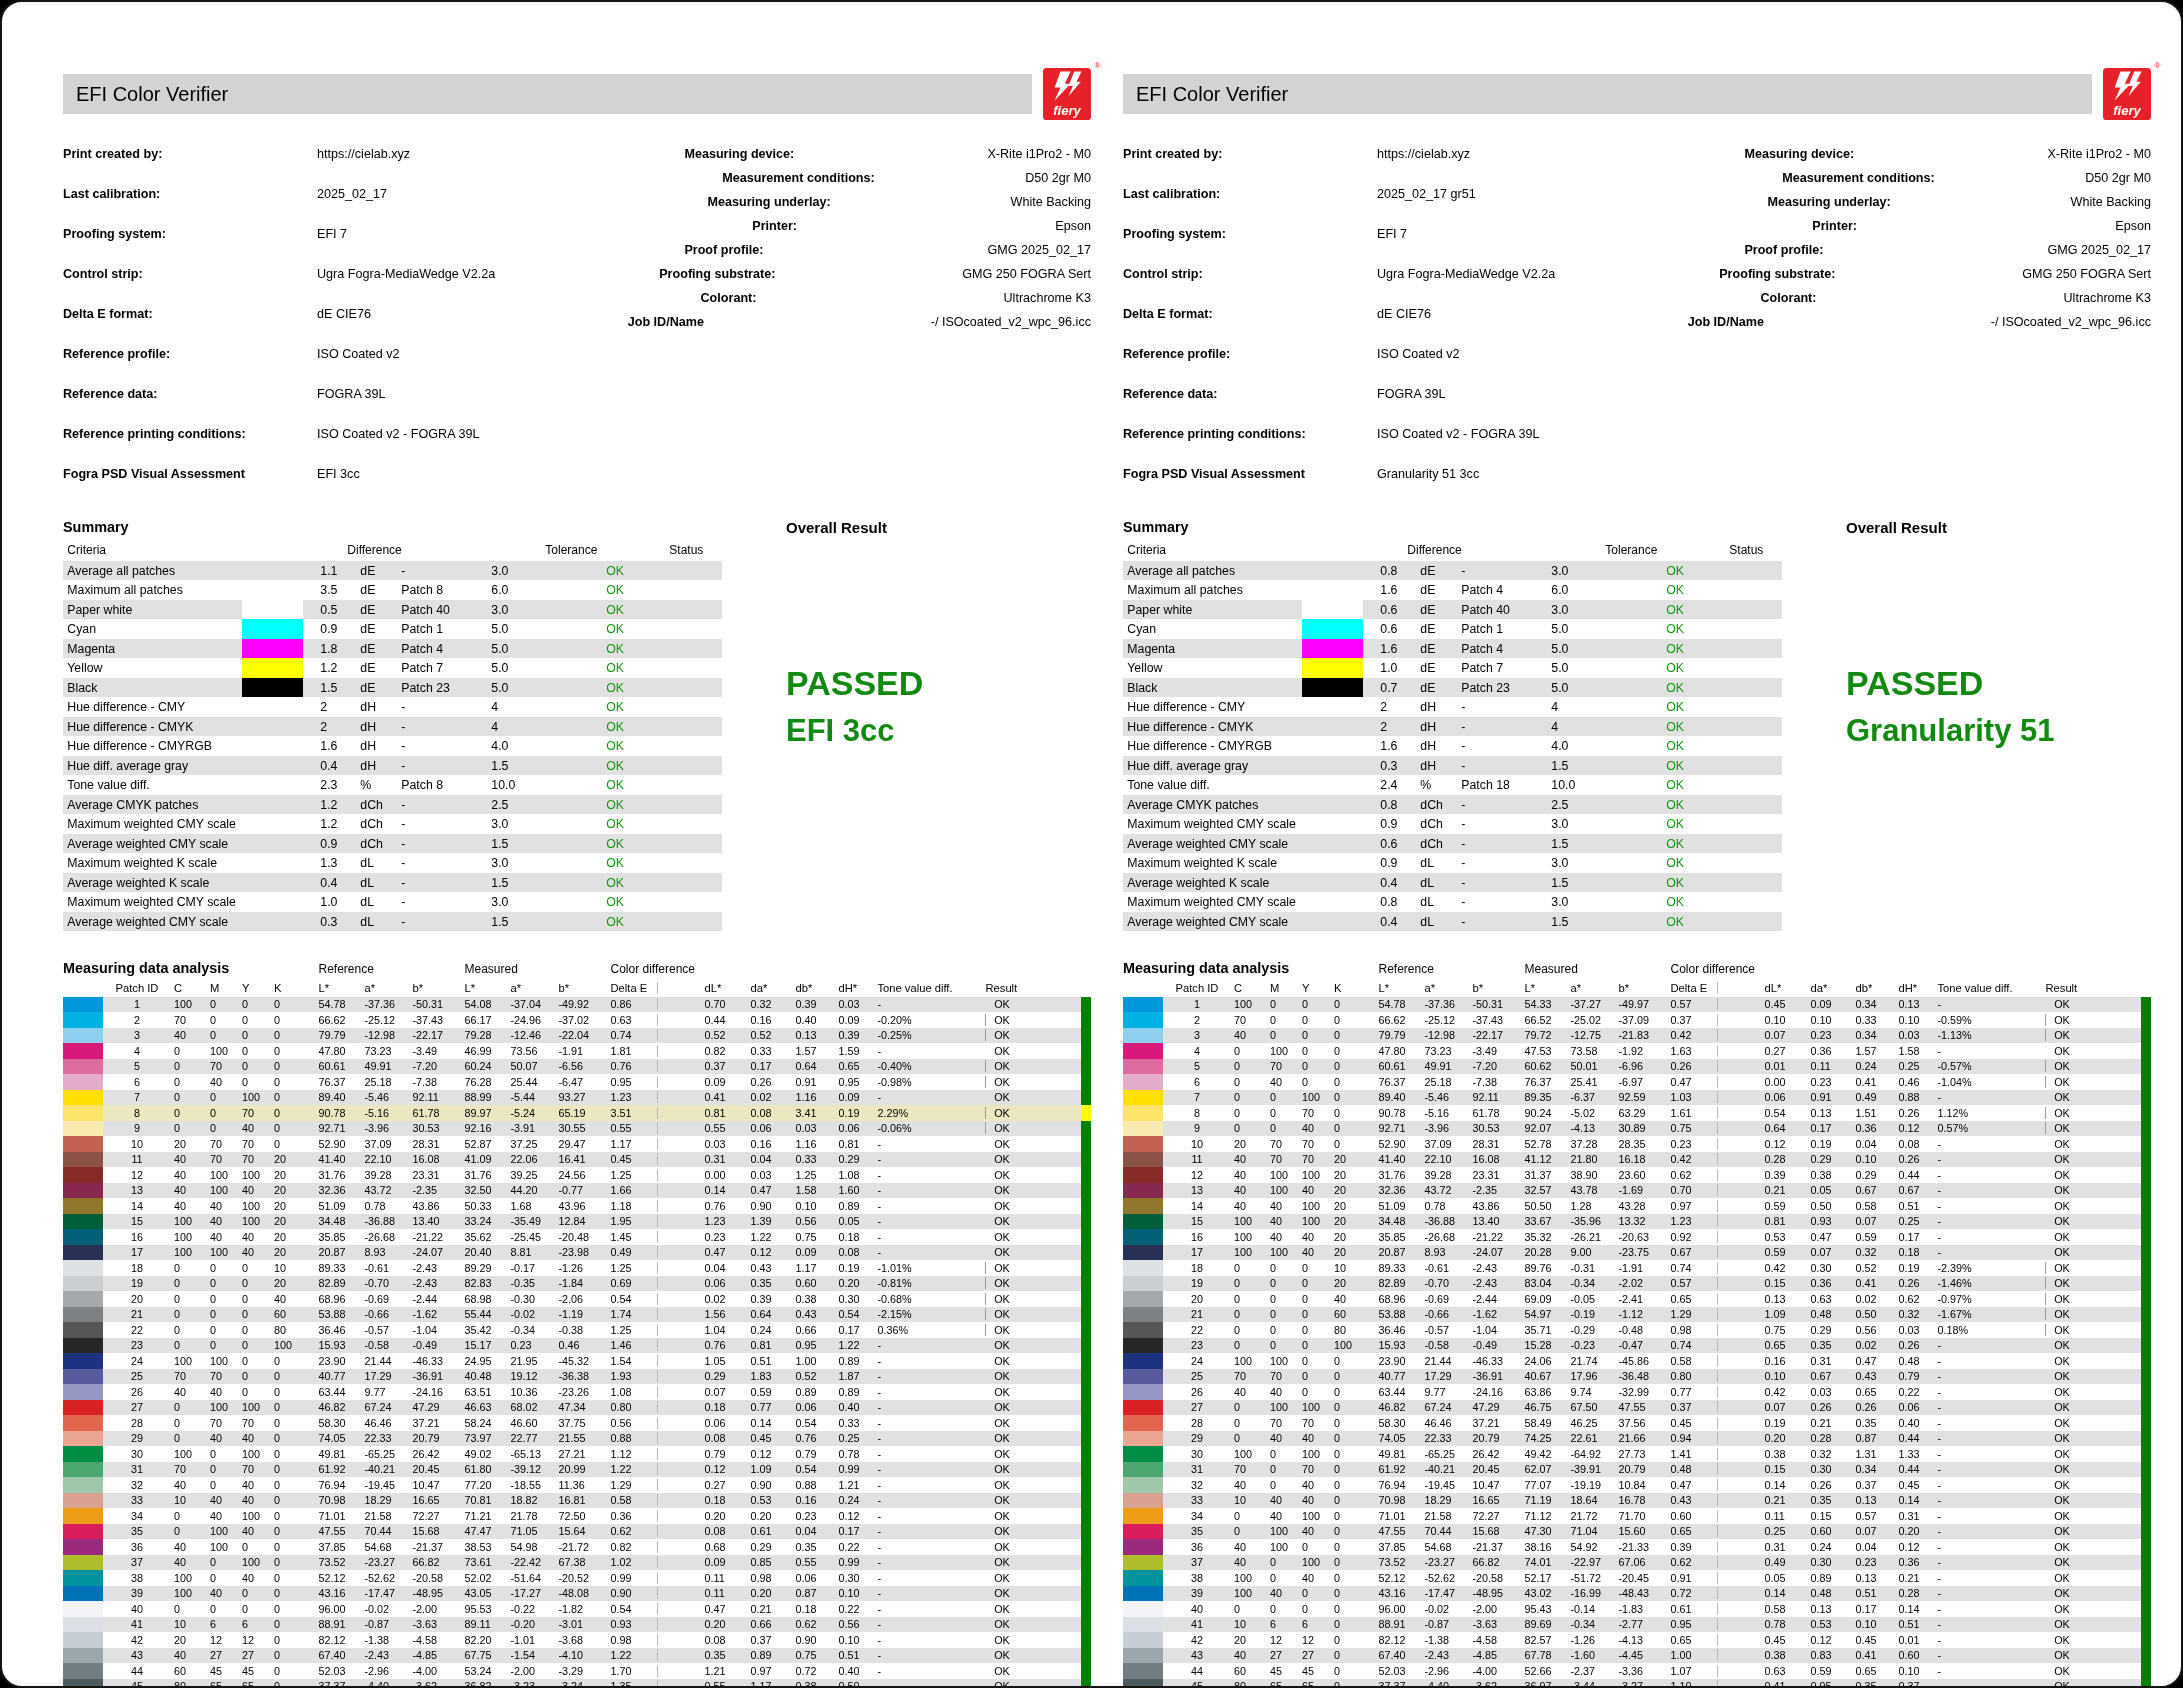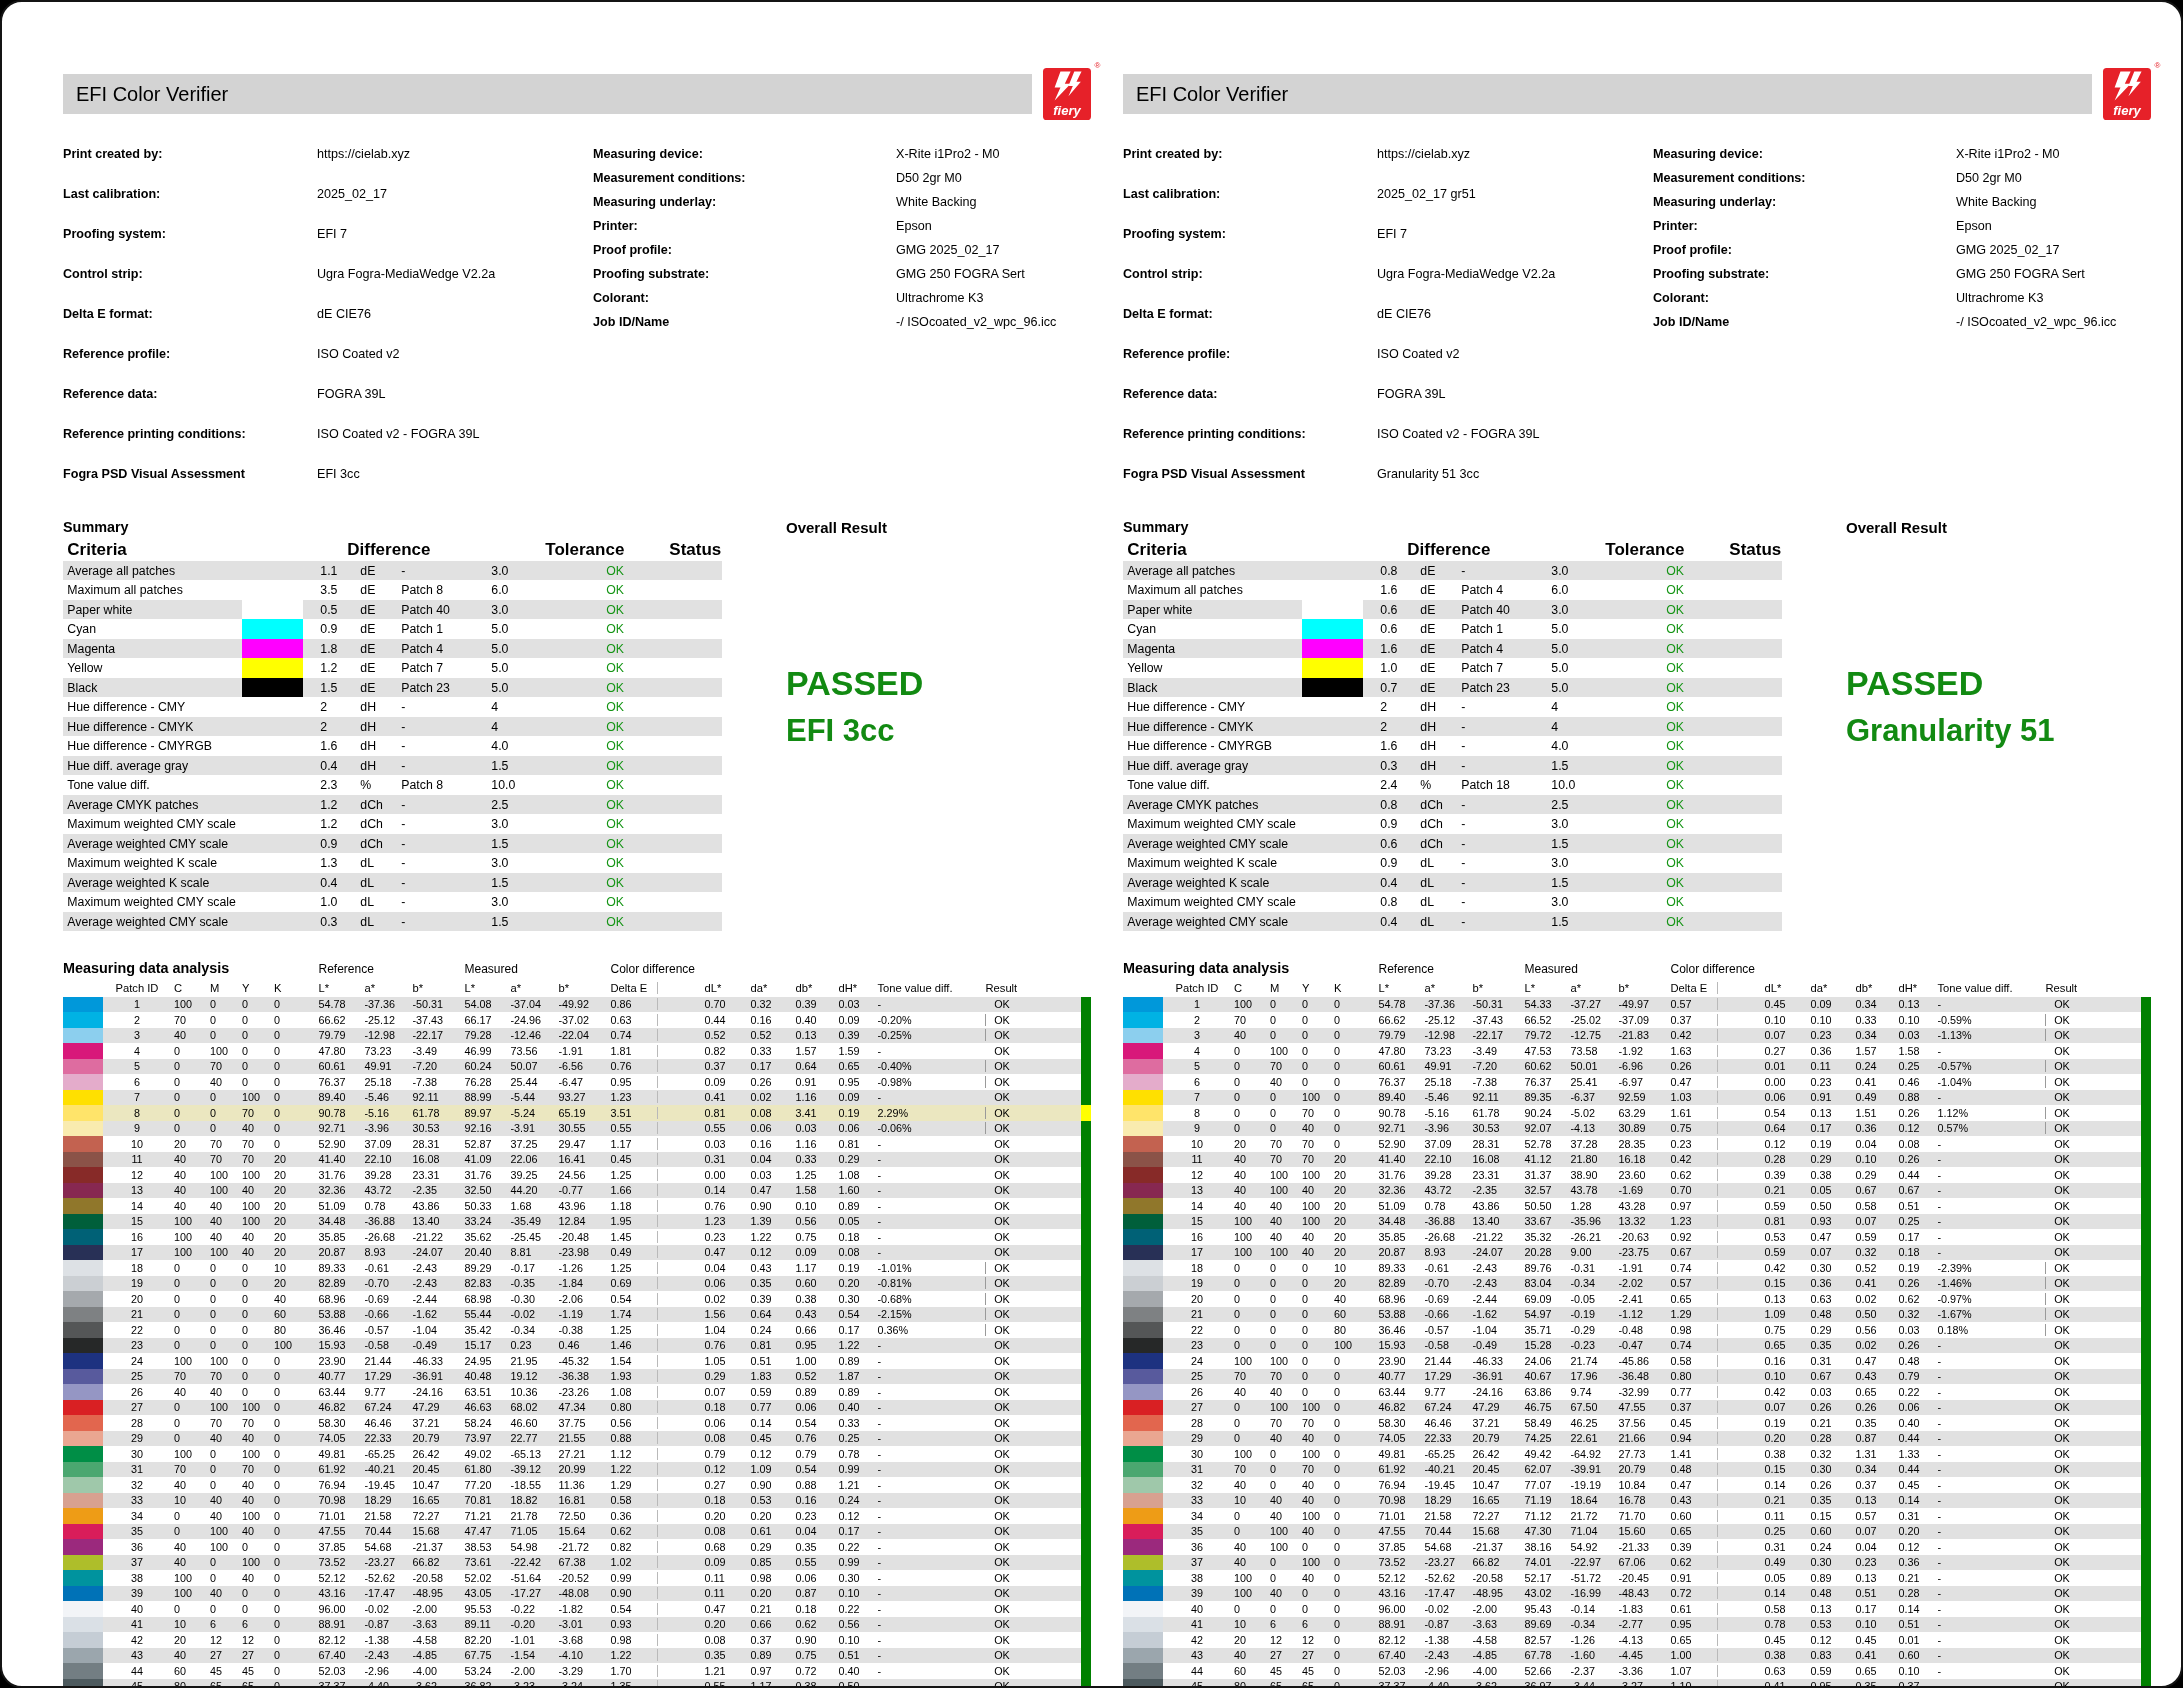--- a/index.html
+++ b/index.html
@@ -15,32 +15,32 @@
   .rep-title{font-size:20px;}
   .fiery-logo{width:48px;height:52px;background:#e62129;border-radius:3.6px;margin-top:-5.8px;position:relative;
               display:flex;flex-direction:column;align-items:center;justify-content:flex-end;flex:0 0 48px;}
   .fiery-logo svg{position:absolute;top:2.2px;left:0;width:100%;height:32px;}
   .fiery-text{color:#fff;font-style:italic;font-weight:bold;font-size:13px;line-height:1;padding-bottom:3.6px;position:relative;}
   .reg{position:absolute;top:-7.2px;right:-9.4px;color:#e62129;font-size:8px;}
 
   
   .meta{display:flex;margin-top:21.7px;}
   .meta-col{display:flex;flex-direction:column;}
-  .col1{width:530px;gap:16px;} .col2{width:498px;}
+  .col1{width:530px;gap:16px;} .col2{width:498px;align-items:flex-end;}
   .meta-row{display:grid;height:24px;align-items:center;font-size:12.6px;}
   .col1 .meta-row{grid-template-columns:254px 1fr;}
   .col2 .meta-row{grid-template-columns:303px 1fr;}
   .m-label{font-weight:bold;}
 
   
   .summary-section{display:flex;margin-top:33px;}
   .sum-left{width:659px;flex:0 0 659px;}
   .sec-title{font-weight:bold;font-size:14.4px;margin-bottom:4.3px;}
   .s-grid{display:grid;grid-template-columns:179px 61px 17.3px 40px 41px 90px 115px 115px;}
-  .s-head{height:21.7px;align-items:center;font-weight:bold;font-size:17px;gap:9px;}
+  .s-head{height:21.7px;align-items:center;font-weight:normal;font-size:12px;gap:9px;}
   .s-row{height:19.5px;align-items:center;font-size:12.3px;}
   .s-row.alt{background:#e1e1e1;}
   .s-crit{padding-left:4.3px;}
   .s-swatch{align-self:stretch;}
   .s-status{color:#149414;}
   .overall{margin-left:64px;}
   .ov-label{font-weight:bold;font-size:15px;}
   .ov-status{color:#128a12;font-weight:bold;font-size:34px;margin-top:128px;}
   .ov-profile{color:#128a12;font-weight:bold;font-size:31px;margin-top:10px;}
 

